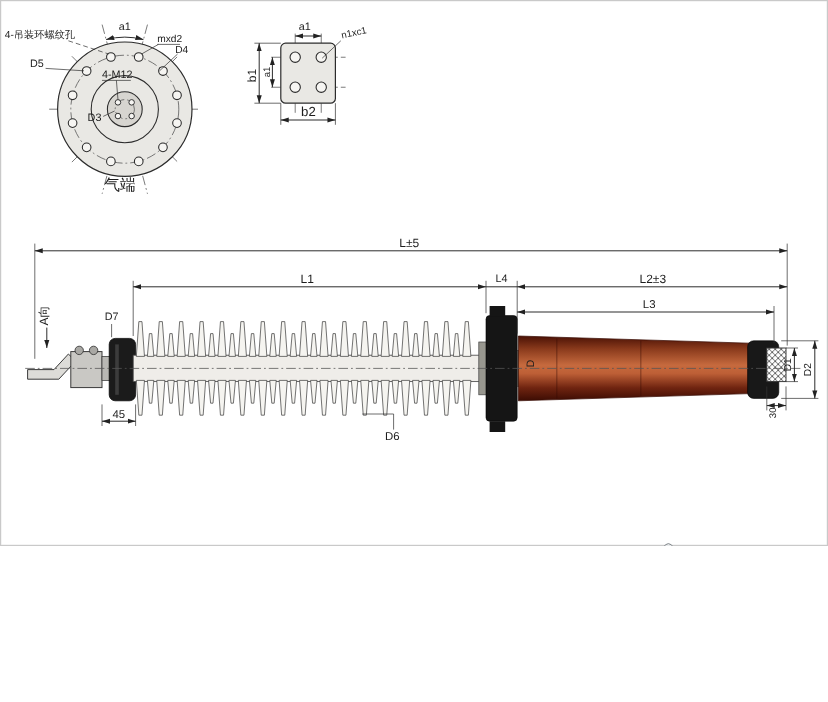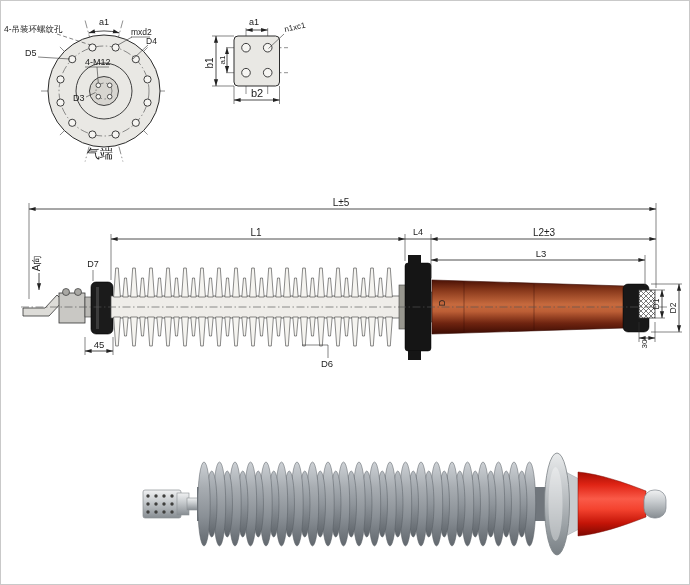--- a/index.html
+++ b/index.html
@@ -1,18 +1,18 @@
 <!DOCTYPE html>
 <html><head>
 <meta charset="utf-8">
 <style>
   html,body{margin:0;padding:0;background:#ffffff;}
   .canvas{
     position:relative;
-    width:690px;height:585px;
+    width:690px;height:455px;
     box-sizing:border-box;
     border:1px solid #c9c9c9;
     background:#ffffff;
     font-family:"Liberation Sans","DejaVu Sans",sans-serif;
   }
   svg text{
     fill:#1d1d1d;
     font-family:"Liberation Sans","DejaVu Sans",sans-serif;
   }
   .dim{stroke:#222;stroke-width:0.8;fill:none;}

